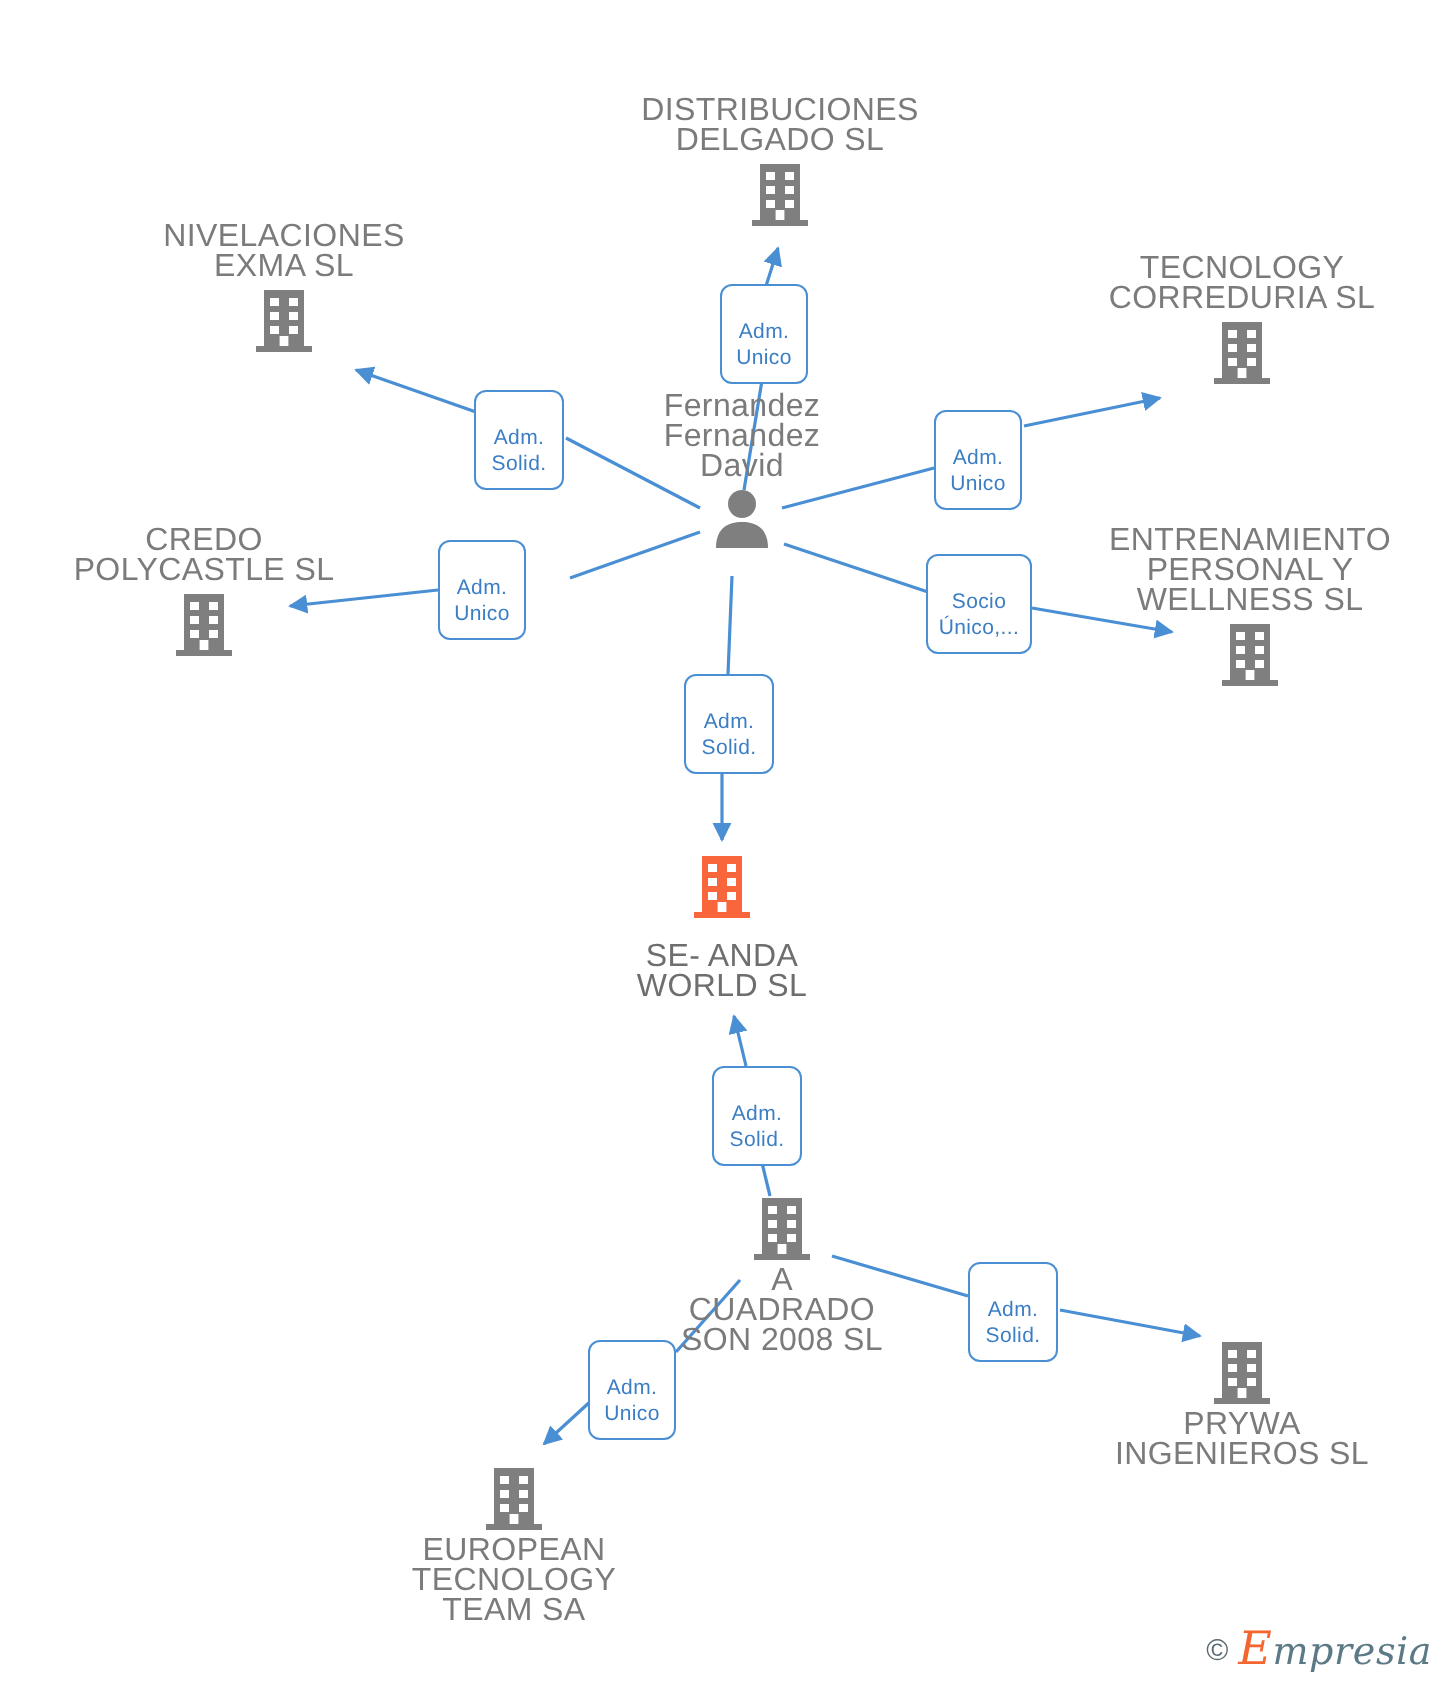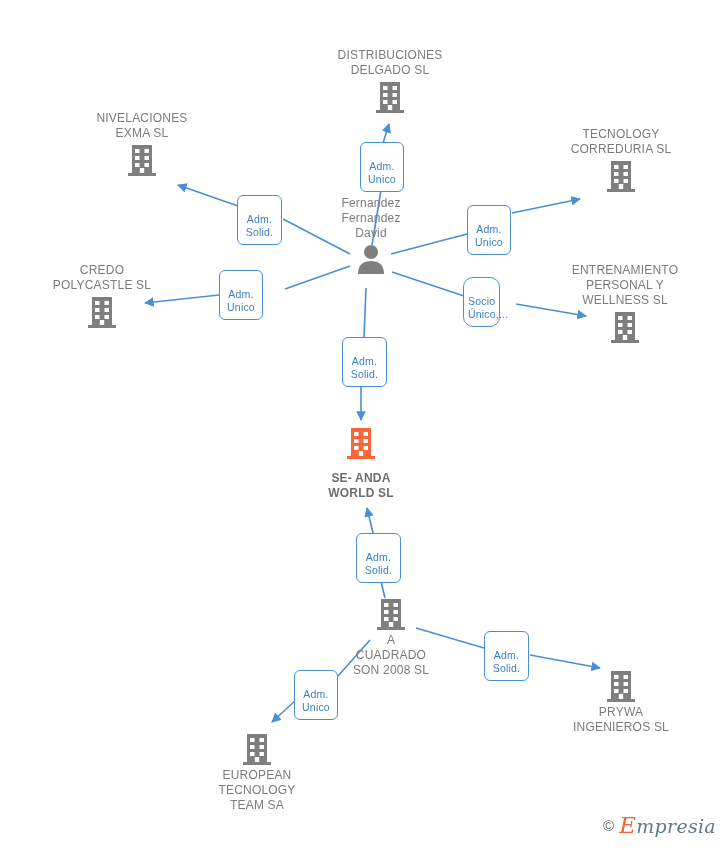--- a/index.html
+++ b/index.html
@@ -29,27 +29,27 @@
   }
   
   .node {
     position: absolute;
     width: 160px;
     margin-left: -80px;
     text-align: center;
     line-height: 15px;
   }
   .node-label {
-    font-size: 12px;
+    font-size: 16px;
     color: #7b7b7b;
     letter-spacing: .2px;
     white-space: pre-line;
   }
   .node-label.bold {
-    font-weight: bold;
+    font-weight: normal;
     color: #6e6e6e;
     margin-top: 11px;
   }
   .node-icon {
     display: block;
     margin: 0 auto;
     line-height: 0;
   }
   .node.label-above .node-icon { margin-top: 2px; }
   .node.label-below .node-icon { margin-bottom: 2px; }
@@ -146,21 +146,21 @@
 
   <div class="edge-label" style="left:237px; top:195px; width:45px;">Adm.
 Solid.</div>
 
   <div class="edge-label" style="left:467px; top:205px; width:44px;">Adm.
 Unico</div>
 
   <div class="edge-label" style="left:219px; top:270px; width:44px;">Adm.
 Unico</div>
 
-  <div class="edge-label" style="left:463px; top:277px; width:37px;border-radius:10px;">Socio
+  <div class="edge-label" style="left:463px; top:277px; width:53px;">Socio
 Único,...</div>
 
   <div class="edge-label" style="left:342px; top:337px; width:45px;">Adm.
 Solid.</div>
 
   <div class="edge-label" style="left:356px; top:533px; width:45px;">Adm.
 Solid.</div>
 
   <div class="edge-label" style="left:484px; top:631px; width:45px;">Adm.
 Solid.</div>

